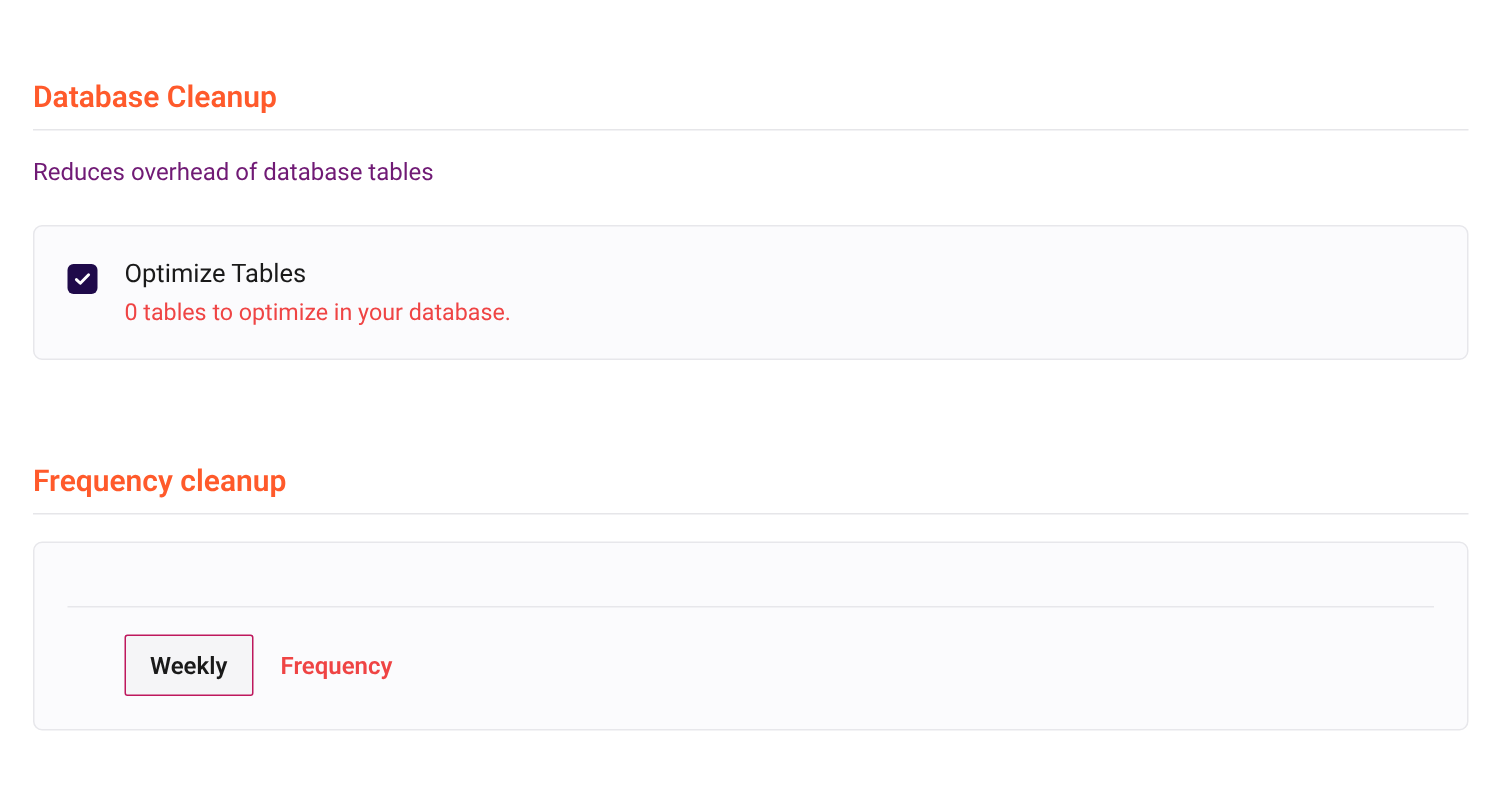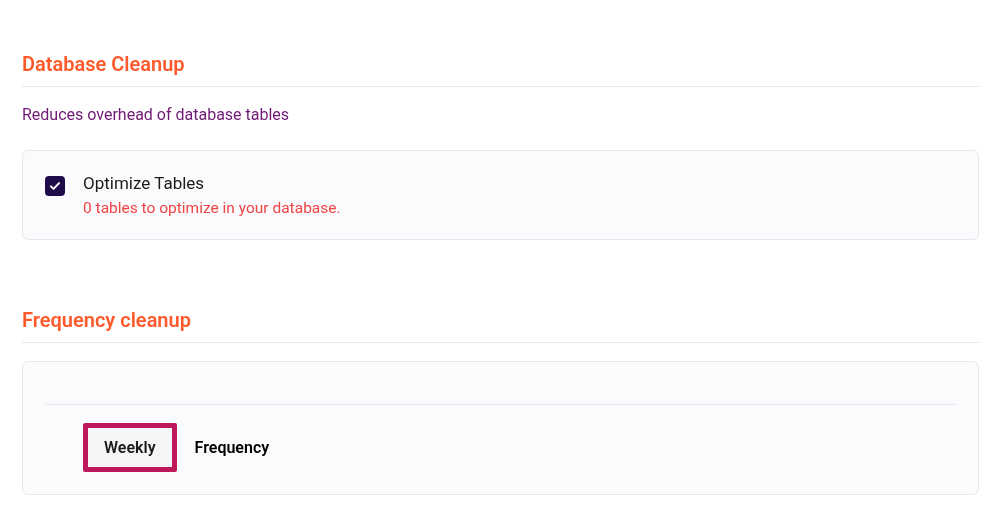--- a/index.html
+++ b/index.html
@@ -88,32 +88,32 @@
       margin: 20px 0 18px 0;
     }
     .freq-row {
       display: flex;
       align-items: center;
       gap: 18px;
       margin-left: 38px;
     }
     .freq-select {
       background: #f5f5f7;
-      border: 5px solid #be185d;
+      border: 1px solid #be185d;
       padding: 10px 16px;
       font-size: 16px;
       font-weight: 600;
       color: #1a1a1a;
       cursor: pointer;
       border-radius: 2px;
       min-width: 86px;
       text-align: left;
     }
     .freq-label {
-      color: #000000;
+      color: #ef4444;
       font-size: 16px;
       font-weight: 600;
     }
     .spacer {
       height: 40px;
     }
   </style>
 </head>
 <body>
 

